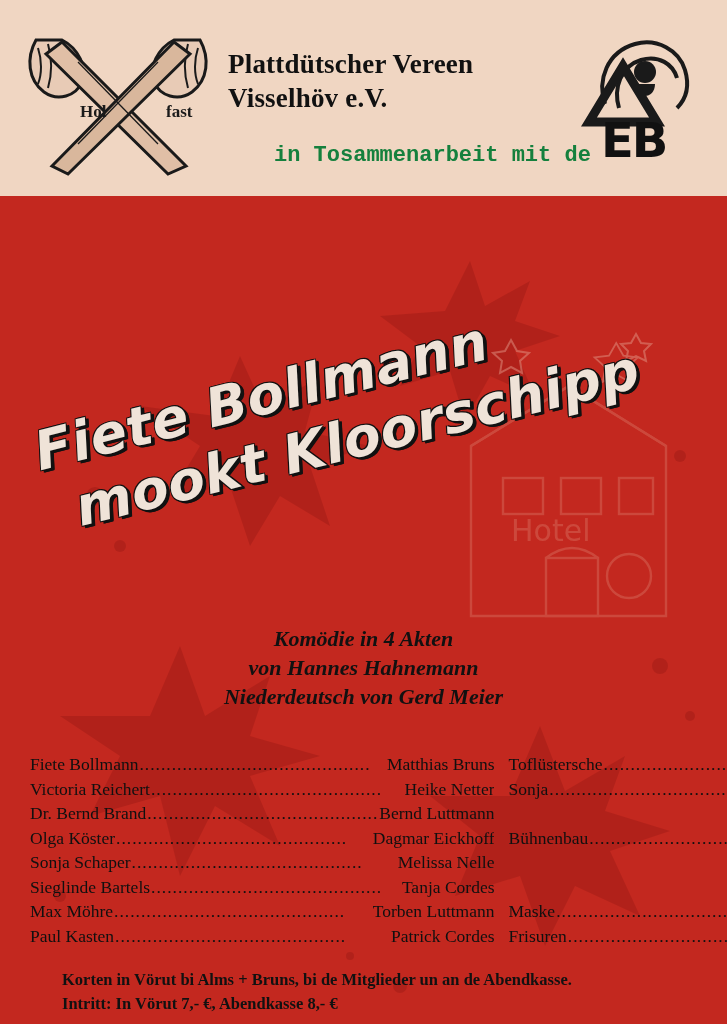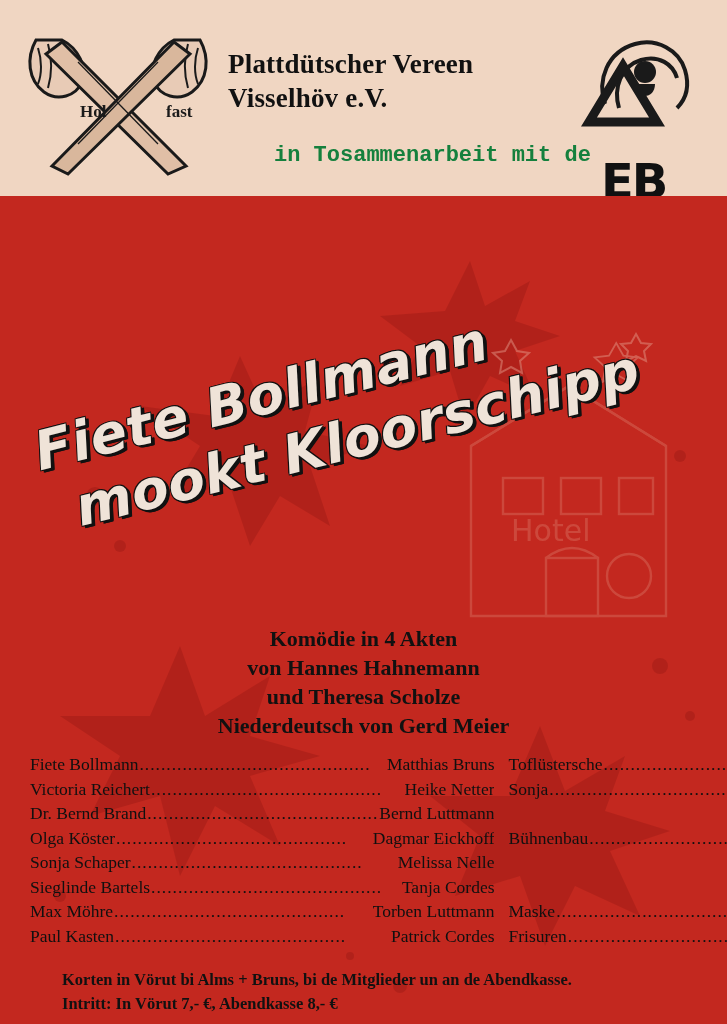--- a/index.html
+++ b/index.html
@@ -75,21 +75,20 @@
   }
   .leb-text {
     position: absolute;
     left: 22px;
     top: 86px;
     font-family: "DejaVu Sans", sans-serif;
     font-weight: bold;
     font-size: 48px;
     letter-spacing: -2px;
     color: #111;
-    margin-top: 41px;
   }
 
   
   .main {
     position: relative;
     height: 828px;
     background: #c3281f;
     overflow: hidden;
   }
   .splatter {
@@ -137,20 +136,21 @@
     position: absolute;
     left: 0;
     right: 0;
     top: 428px;
     text-align: center;
     font-family: "Liberation Serif", serif;
     font-weight: bold;
     font-size: 22px;
     color: #111;
     line-height: 1.32;
+    font-style: italic;
   }
 
   
   .cast {
     position: absolute;
     left: 30px;
     top: 560px;
     width: 668px;
     display: flex;
     gap: 14px;
@@ -283,21 +283,20 @@
     </svg>
 
     <div class="title-block">
       <div class="title-line">Fiete Bollmann</div>
       <div class="title-line second">mookt Kloorschipp</div>
     </div>
 
     <div class="credits">
       <div>Komödie in 4 Akten</div>
       <div>von Hannes Hahnemann</div>
-      <div>und Theresa Scholze</div>
       <div>Niederdeutsch von Gerd Meier</div>
     </div>
 
     <div class="cast">
       <div class="cast-col">
         <div class="cast-row">
           <span class="role">Fiete Bollmann</span>
           <span class="dots">...........................................</span>
           <span class="name">Matthias Bruns</span>
         </div>

